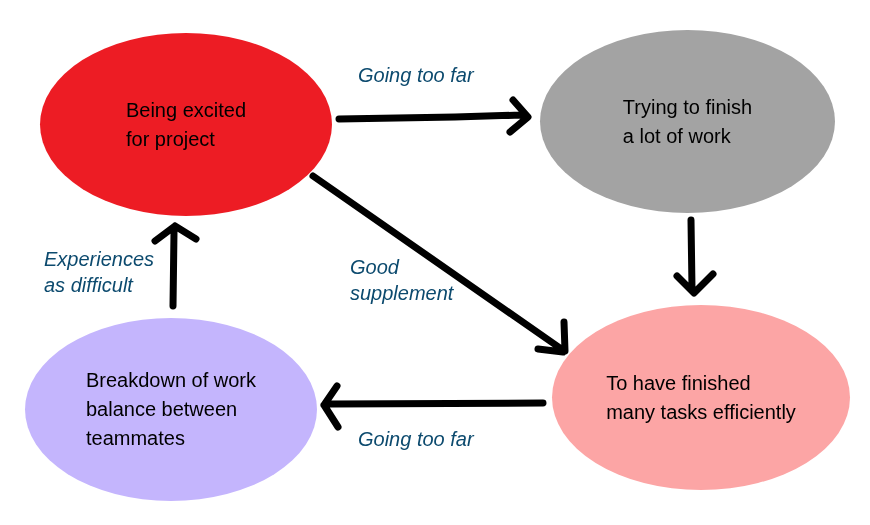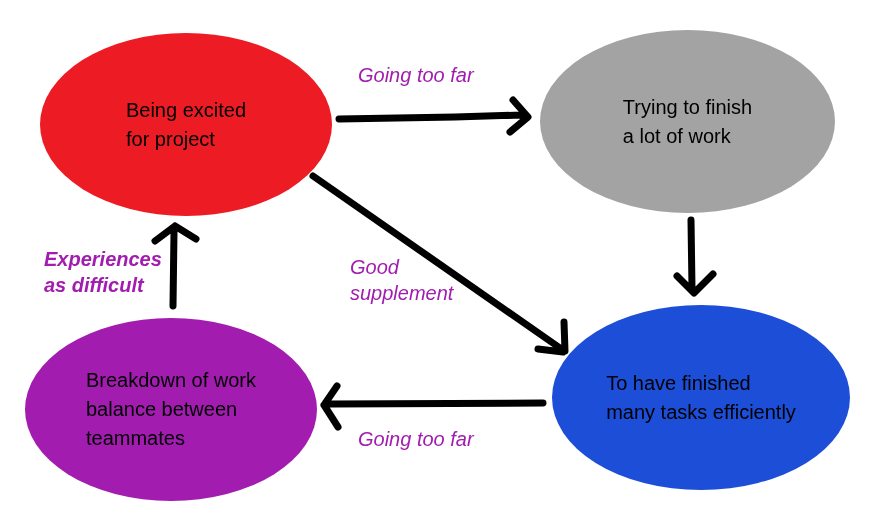--- a/index.html
+++ b/index.html
@@ -31,32 +31,32 @@
     text-align: left;
     white-space: pre-line;
     color: #000000;
   }
   .edge-label {
     position: absolute;
     font-style: italic;
     font-size: 20px;
     line-height: 26px;
     white-space: pre-line;
-    color: #a21caf;
+    color: #0c4a6e;
   }
   #node-being-excited   { left: 40px;  top: 33px;  width: 292px; height: 183px; }
   #node-trying-finish   { left: 540px; top: 30px;  width: 295px; height: 183px; }
   #node-finished-tasks  { left: 552px; top: 305px; width: 298px; height: 185px; }
   #node-breakdown       { left: 25px;  top: 318px; width: 292px; height: 183px; }
 
   #edge-label-top-going-too-far    { left: 358px; top: 62px;  }
   #edge-label-positive-opposite    { left: 724px; top: 228px; }
   #edge-label-good-supplement      { left: 350px; top: 254px; }
   #edge-label-bottom-going-too-far { left: 358px; top: 426px; }
-  #edge-label-experiences          { left: 44px;  top: 246px; font-weight: bold; }
+  #edge-label-experiences          { left: 44px;  top: 246px; }
 
   #arrows-layer {
     position: absolute;
     left: 0;
     top: 0;
   }
   .arrow {
     fill: none;
     stroke-width: 7;
     stroke-linecap: round;
@@ -71,26 +71,26 @@
   <div class="node" id="node-being-excited" style="background-color: rgb(237, 28, 36); align-items: center;">
     <div class="node-label">Being excited
 for project</div>
   </div>
 
   <div class="node" id="node-trying-finish" style="background-color: #a3a3a3;">
     <div class="node-label">Trying to finish
 a lot of work</div>
   </div>
 
-  <div class="node" id="node-finished-tasks" style="background-color: #1d4ed8;">
+  <div class="node" id="node-finished-tasks" style="background-color: #fca5a5;">
     <div class="node-label">To have finished
 many tasks efficiently</div>
   </div>
 
-  <div class="node" id="node-breakdown" style="background-color: #a21caf;">
+  <div class="node" id="node-breakdown" style="background-color: #c4b5fd;">
     <div class="node-label">Breakdown of work
 balance between
 teammates</div>
   </div>
 
   <svg id="arrows-layer" width="870" height="525" viewBox="0 0 870 525">
     <path class="arrow" d="M339 119 L455 117 L521 115 M528 117 L513 100 M528 117 L510 132" stroke="#000000"></path>
     <path class="arrow" d="M691 220 L692 288 M694 293 L677 276 M694 293 L713 274" stroke="#000000"></path>
     <path class="arrow" d="M313 176 L560 348 M564 322 L565 351 M538 349 L563 352" stroke="#000000"></path>
     <path class="arrow" d="M543 403 L331 404 M324 405 L337 386 M324 405 L338 427" stroke="#000000"></path>

